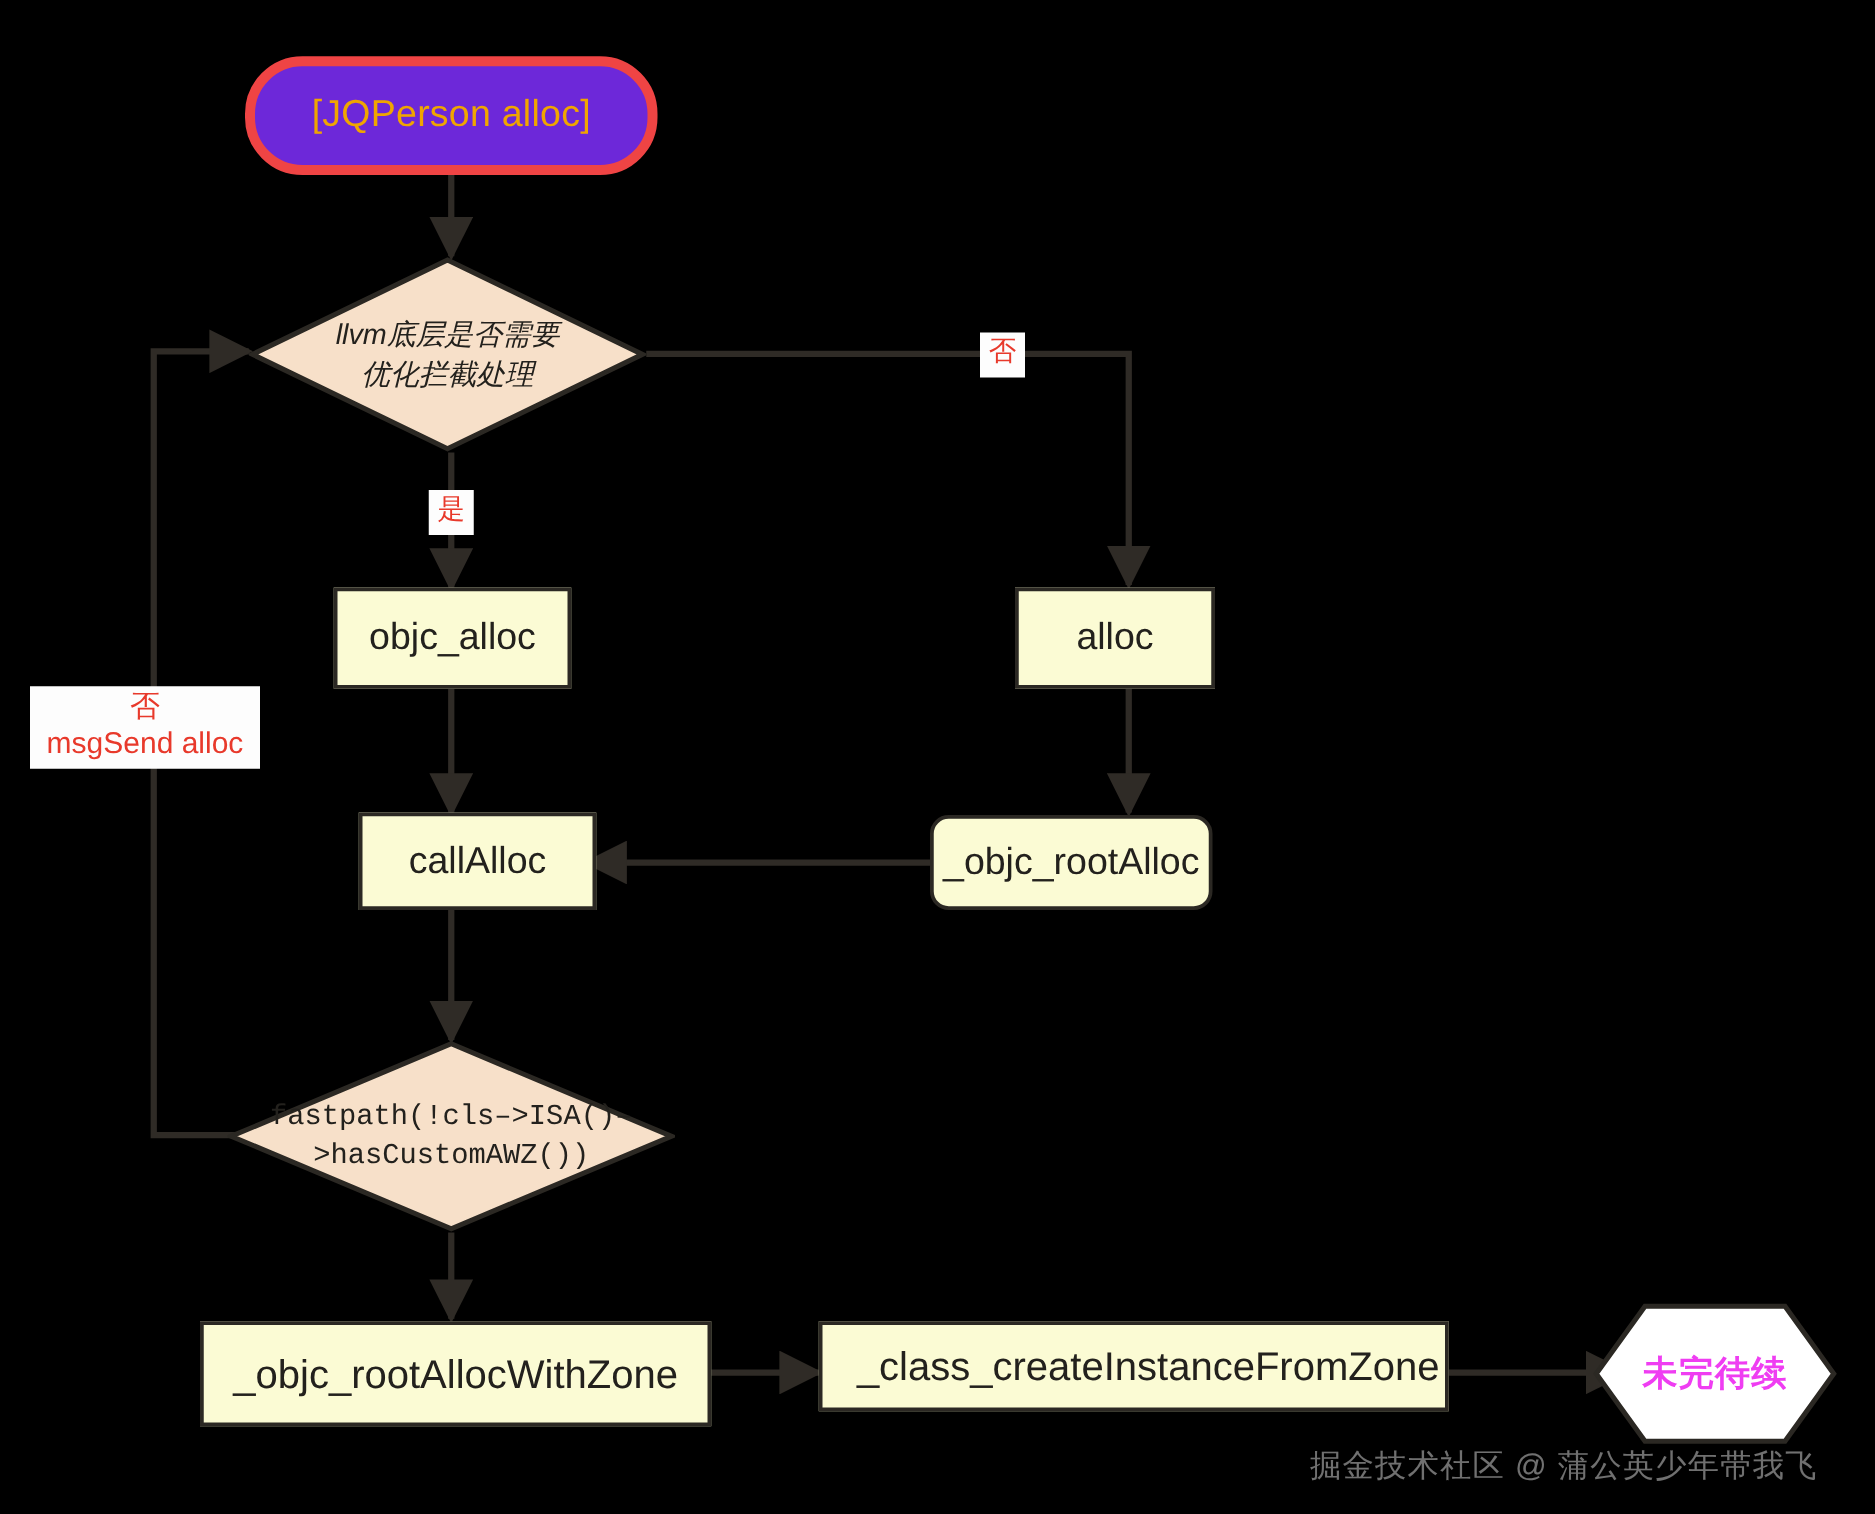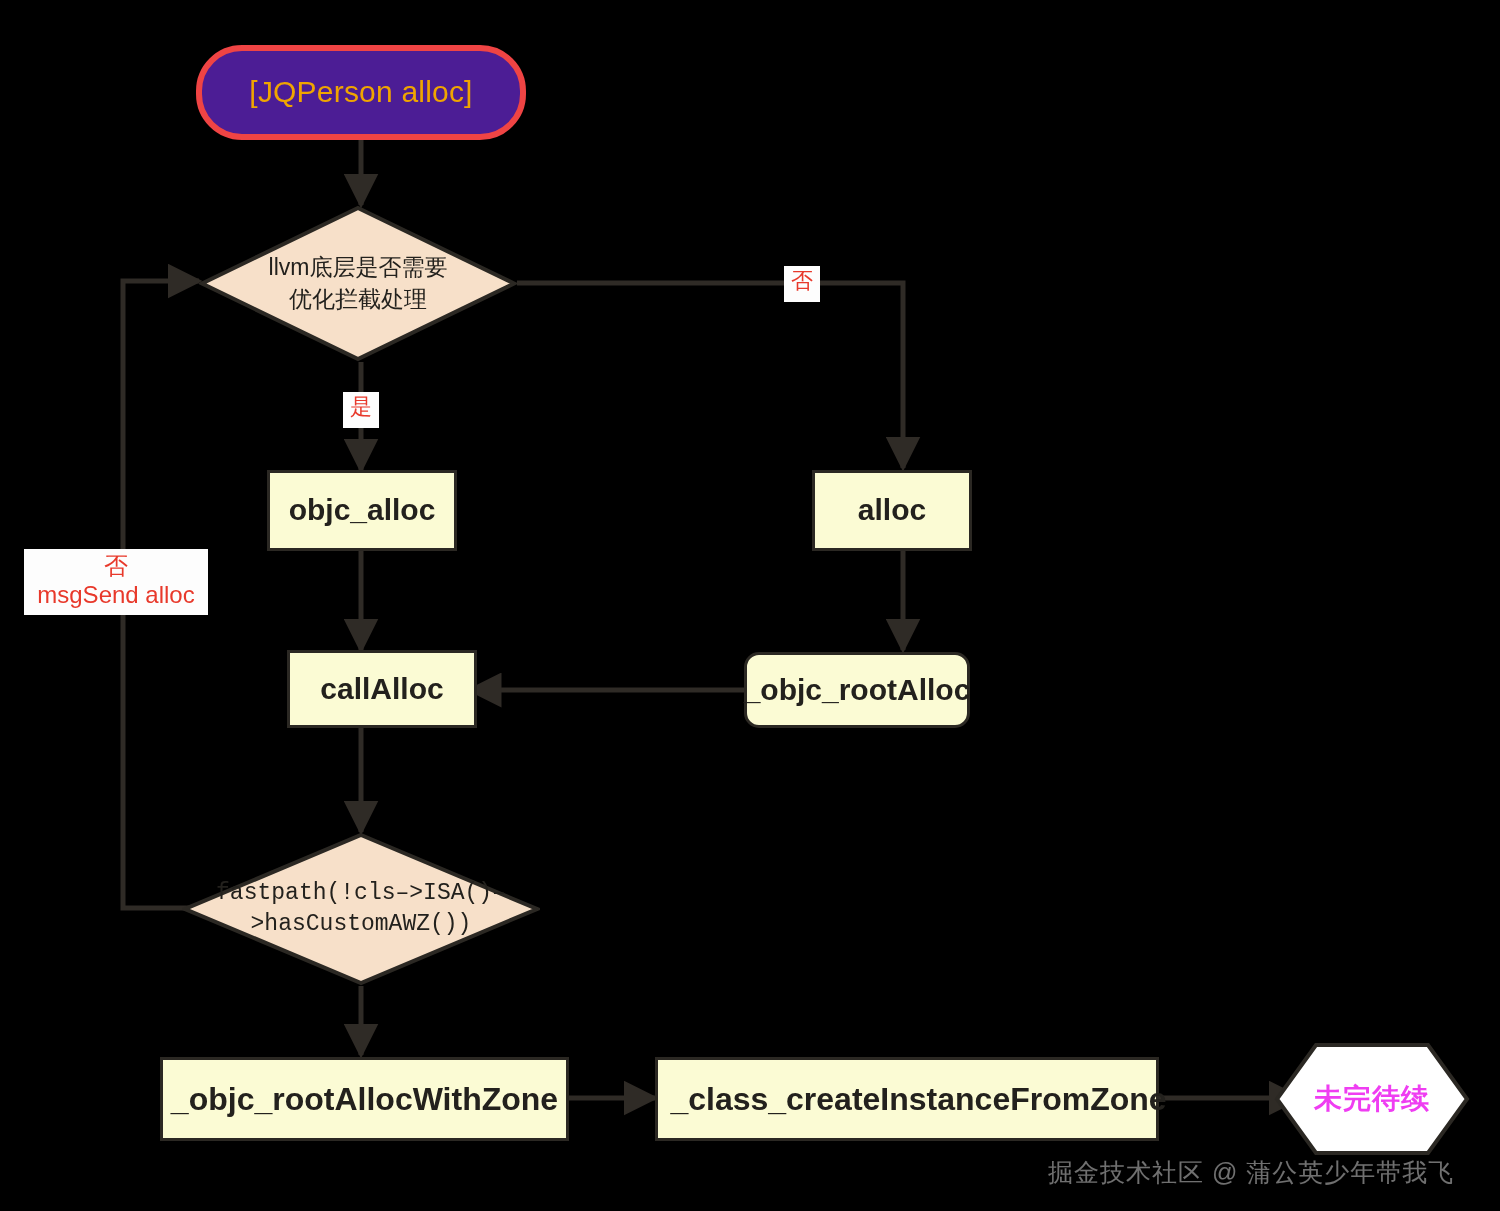--- a/index.html
+++ b/index.html
@@ -32,36 +32,36 @@
     box-sizing: border-box;
     display: flex;
     align-items: center;
     justify-content: center;
     text-align: center;
     line-height: 1.28;
   }
 
   
   .node.start {
-    background: #4c1d95;
-    border: 6px solid #ef4444;
+    background: #6d28d9;
+    border: 8px solid #ef4444;
     border-radius: 46px;
     color: #f0a500;
     font-size: 30px;
     font-weight: 500;
     letter-spacing: .2px;
   }
 
   
   .node.process {
     background: #fbfbd4;
     border: 3px solid #2b2823;
     color: #23211d;
     font-size: 30px;
-    font-weight: 700;
+    font-weight: 400;
   }
   .node.process.big {
     font-size: 32px;
   }
 
   
   .diamond-wrap {
     position: absolute;
   }
   .diamond-shape {
@@ -160,21 +160,21 @@
       <path d="M 569 1098 L 655 1098"></path>
 
       <path d="M 1159 1098 L 1300 1098"></path>
 
       <path d="M 205 908 L 123 908 L 123 281 L 199 281"></path>
     </g>
   </svg>
 
   <div class="node start" style="left:196px; top:45px; width:330px; height:95px;">[JQPerson alloc]</div>
 
-  <div class="diamond-wrap" style="left:199px; top:205px; width:318px; height:157px;">
+  <div class="diamond-wrap" style="left:199px; top:205px; width:318px; height:157px;font-style:italic;">
     <svg class="diamond-shape" viewBox="0 0 318 157" preserveAspectRatio="none">
       <polygon points="159,3 315,78.5 159,154 3,78.5" fill="#f7e0c9" stroke="#2b2823" stroke-width="4"></polygon>
     </svg>
     <div class="diamond-label">llvm底层是否需要
 优化拦截处理</div>
   </div>
 
   <div class="node process" style="left:267px; top:470px; width:190px; height:81px;">objc_alloc</div>
 
   <div class="node process" style="left:812px; top:470px; width:160px; height:81px;">alloc</div>
@@ -186,21 +186,21 @@
   <div class="diamond-wrap" style="left:182px; top:832px; width:358px; height:154px;font-family:Liberation Mono, monospace;">
     <svg class="diamond-shape" viewBox="0 0 358 154" preserveAspectRatio="none">
       <polygon points="179,3 355,77 179,151 3,77" fill="#f7e0c9" stroke="#2b2823" stroke-width="4"></polygon>
     </svg>
     <div class="diamond-label">fastpath(!cls–&gt;ISA()–
 &gt;hasCustomAWZ())</div>
   </div>
 
   <div class="node process big" style="left:160px; top:1057px; width:409px; height:84px;">_objc_rootAllocWithZone</div>
 
-  <div class="node process big" style="left:655px; top:1057px; width:504px; height:84px;padding-left:23px;">_class_createInstanceFromZone</div>
+  <div class="node process big" style="left:655px; top:1057px; width:504px; height:72px;padding-left:23px;">_class_createInstanceFromZone</div>
 
   <div class="hex-wrap" style="left:1274px; top:1042px; width:196px; height:114px;">
     <svg class="hex-shape" viewBox="0 0 196 114" preserveAspectRatio="none">
       <polygon points="42,3 154,3 193,57 154,111 42,111 3,57" fill="#ffffff" stroke="#2b2823" stroke-width="4"></polygon>
     </svg>
     <div class="hex-label">未完待续</div>
   </div>
 
   <div class="edge-label" style="left:784px; top:266px; width:36px; height:36px;">否</div>
 

